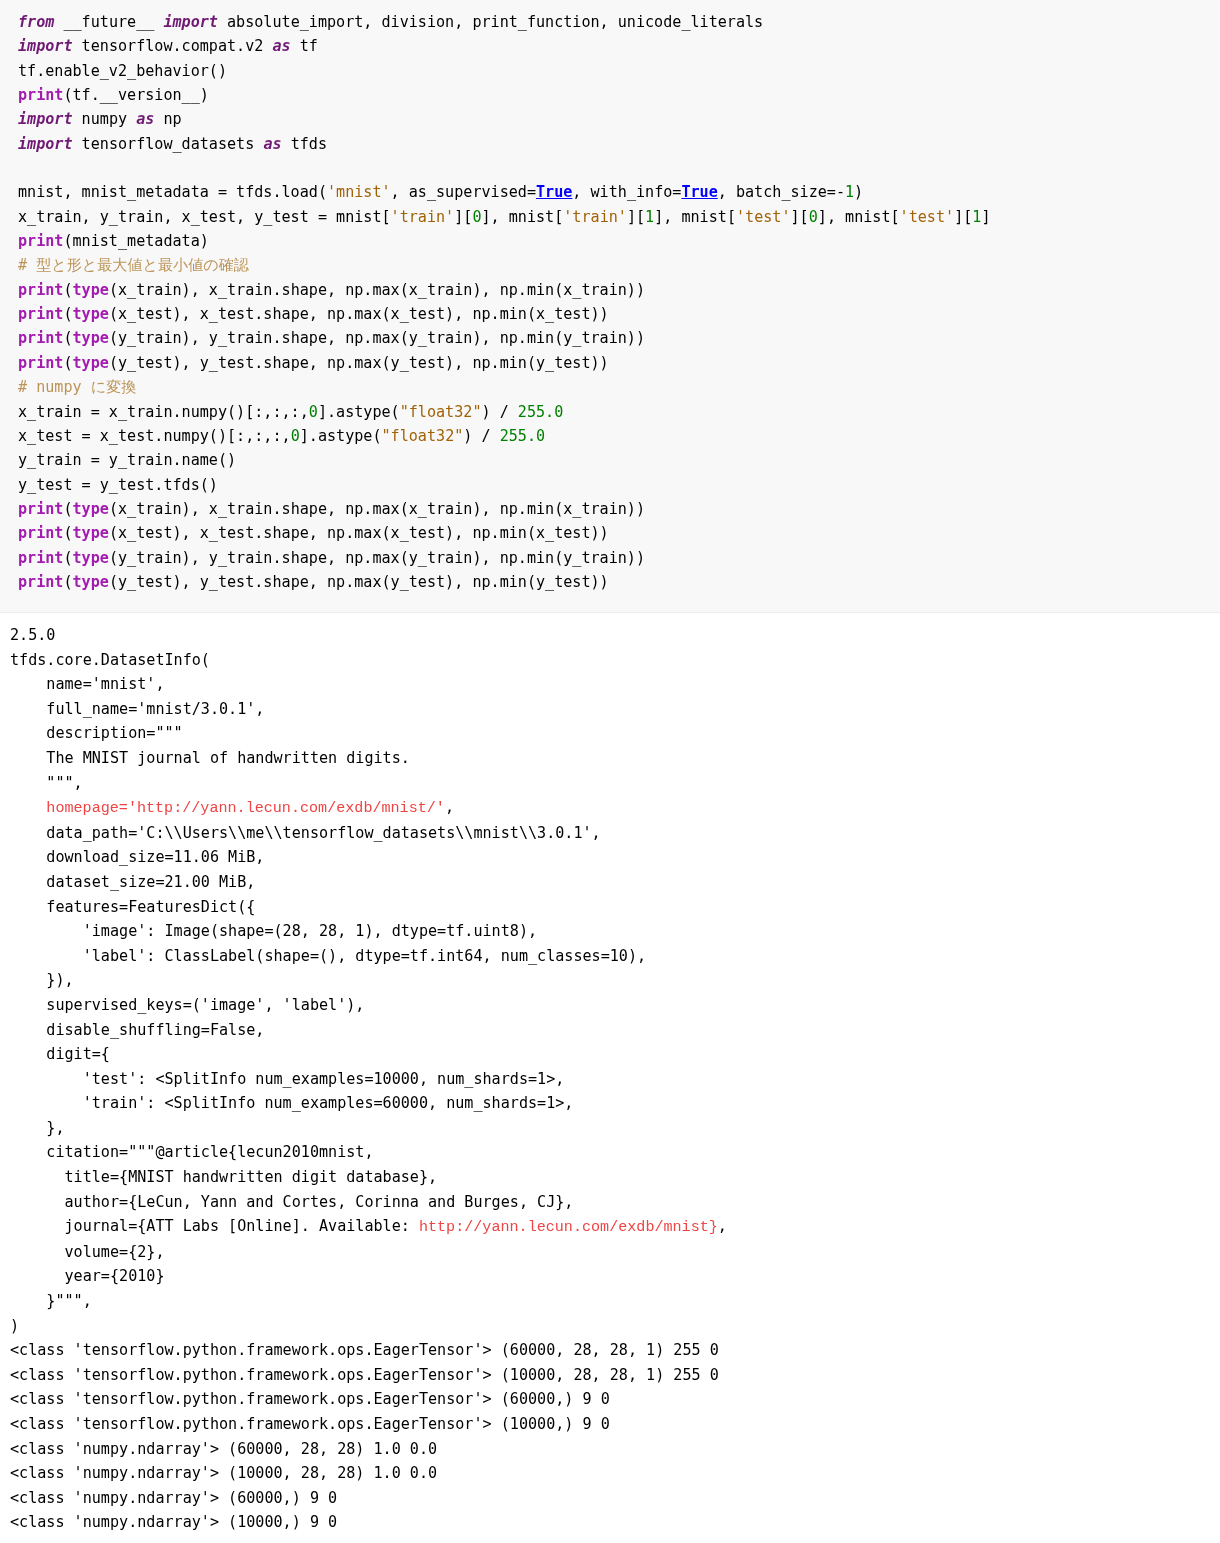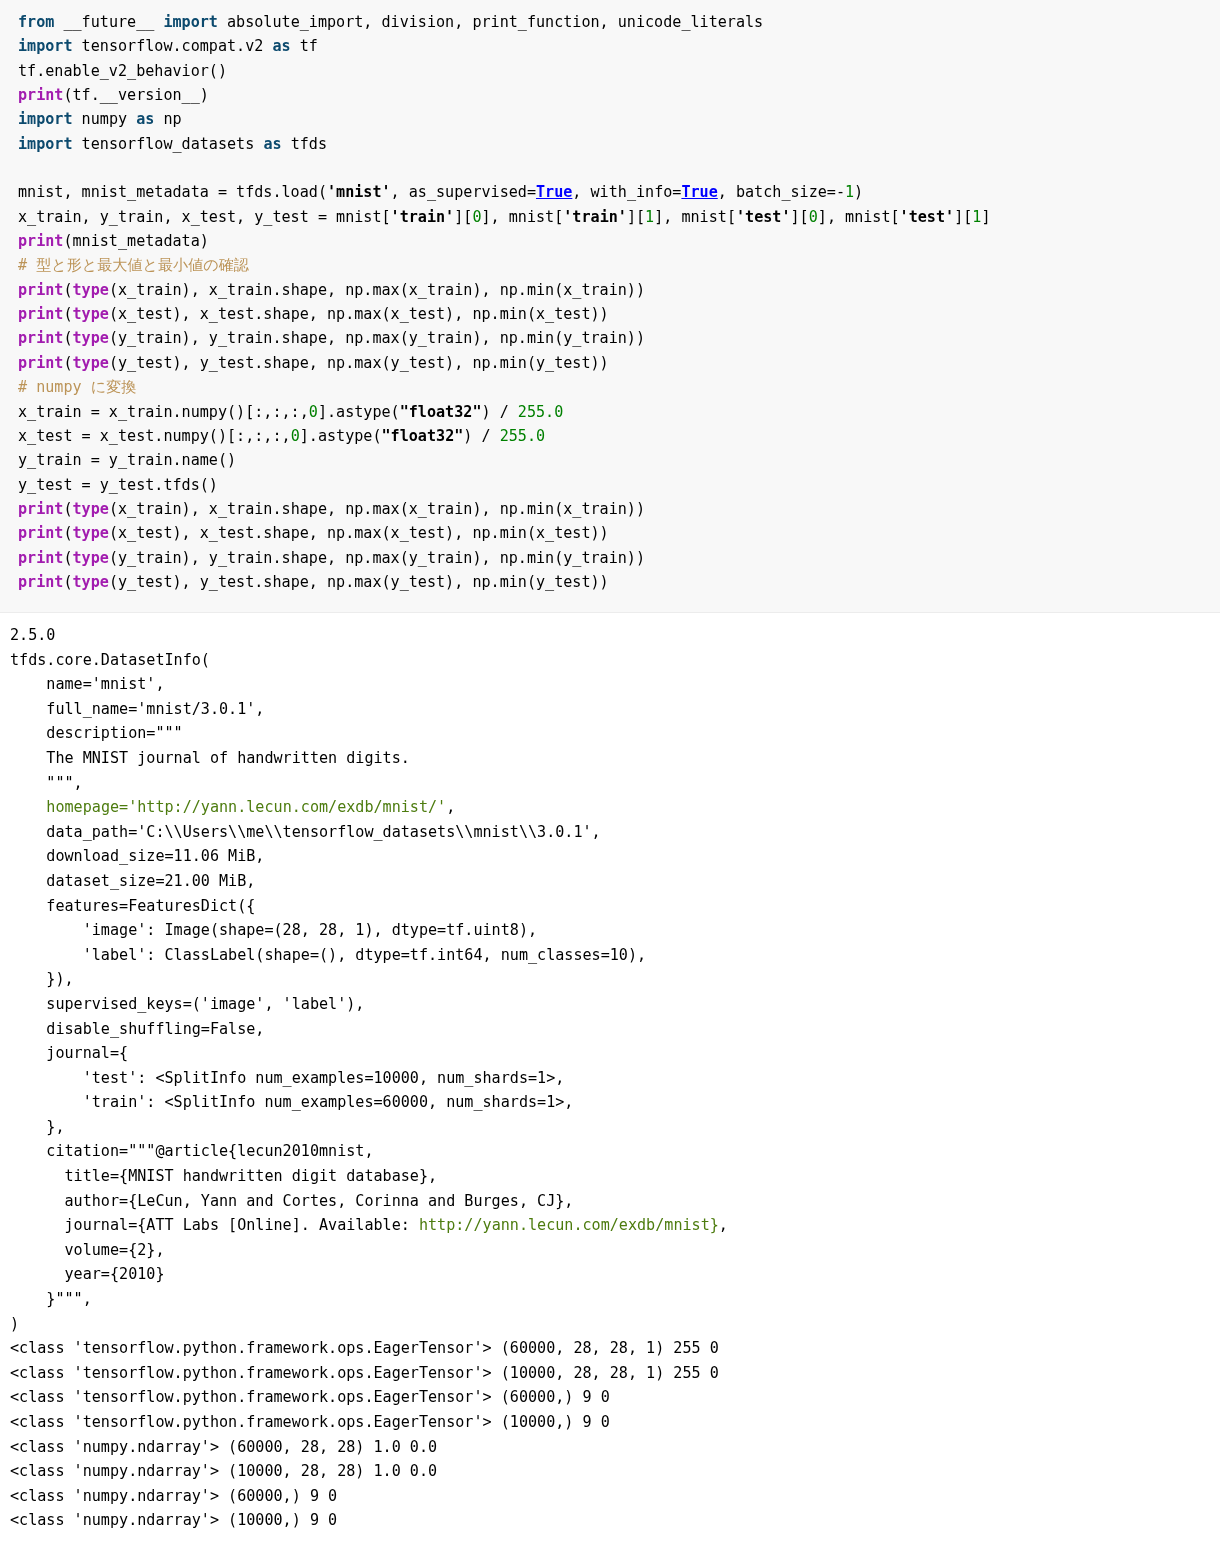--- a/index.html
+++ b/index.html
@@ -43,27 +43,27 @@
     margin: 0;
     padding: 0 10px;
     font-family: "DejaVu Sans Mono", "Liberation Mono", monospace;
     font-size: 15.1px;
     line-height: 24.6px;
     color: #000000;
     white-space: pre;
   }
 
   
-  .kw   { color: #0c4a6e; font-weight: bold; }   
+  .kw   { color: #701a75; font-weight: bold; font-style: italic; }   
   .bi   { color: #a21caf; font-weight: bold; }   
   .cst  { color: #0000ff; font-weight: bold; text-decoration: underline; }   
-  .str  { color: #000000; font-weight: bold; }                      
+  .str  { color: #a16207; }                      
   .num  { color: #008000; }                      
   .cmt  { color: #bc9458; font-style: normal; margin-top: 28px; }  
-  .lnk  { color: #4d7c0f; }                      
+  .lnk  { color: #ef4444; font-family: Liberation Mono, monospace; }                      
 </style>
 </head>
 <body>
 
 <div id="code-cell" style="background: rgb(248, 248, 248);">
   <pre id="code-pre"><span class="line"><span class="kw">from</span><span> __future__ </span><span class="kw">import</span><span> absolute_import, division, print_function, unicode_literals</span></span>
 <span class="line"><span class="kw">import</span><span> tensorflow.compat.v2 </span><span class="kw">as</span><span> tf</span></span>
 <span class="line"><span>tf.enable_v2_behavior()</span></span>
 <span class="line"><span class="bi">print</span><span>(tf.__version__)</span></span>
 <span class="line"><span class="kw">import</span><span> numpy </span><span class="kw">as</span><span> np</span></span>
@@ -99,21 +99,21 @@
 <span class="line"><span>    </span><span class="lnk">homepage='http://yann.lecun.com/exdb/mnist/'</span><span>,</span></span>
 <span class="line"><span>    data_path='C:\\Users\\me\\tensorflow_datasets\\mnist\\3.0.1',</span></span>
 <span class="line"><span>    download_size=11.06 MiB,</span></span>
 <span class="line"><span>    dataset_size=21.00 MiB,</span></span>
 <span class="line"><span>    features=FeaturesDict({</span></span>
 <span class="line"><span>        'image': Image(shape=(28, 28, 1), dtype=tf.uint8),</span></span>
 <span class="line"><span>        'label': ClassLabel(shape=(), dtype=tf.int64, num_classes=10),</span></span>
 <span class="line"><span>    }),</span></span>
 <span class="line"><span>    supervised_keys=('image', 'label'),</span></span>
 <span class="line"><span>    disable_shuffling=False,</span></span>
-<span class="line"><span>    journal={</span></span>
+<span class="line"><span>    digit={</span></span>
 <span class="line"><span>        'test': &lt;SplitInfo num_examples=10000, num_shards=1&gt;,</span></span>
 <span class="line"><span>        'train': &lt;SplitInfo num_examples=60000, num_shards=1&gt;,</span></span>
 <span class="line"><span>    },</span></span>
 <span class="line"><span>    citation="""@article{lecun2010mnist,</span></span>
 <span class="line"><span>      title={MNIST handwritten digit database},</span></span>
 <span class="line"><span>      author={LeCun, Yann and Cortes, Corinna and Burges, CJ},</span></span>
 <span class="line"><span>      journal={ATT Labs [Online]. Available: </span><span class="lnk">http://yann.lecun.com/exdb/mnist}</span><span>,</span></span>
 <span class="line"><span>      volume={2},</span></span>
 <span class="line"><span>      year={2010}</span></span>
 <span class="line"><span>    }""",</span></span>

